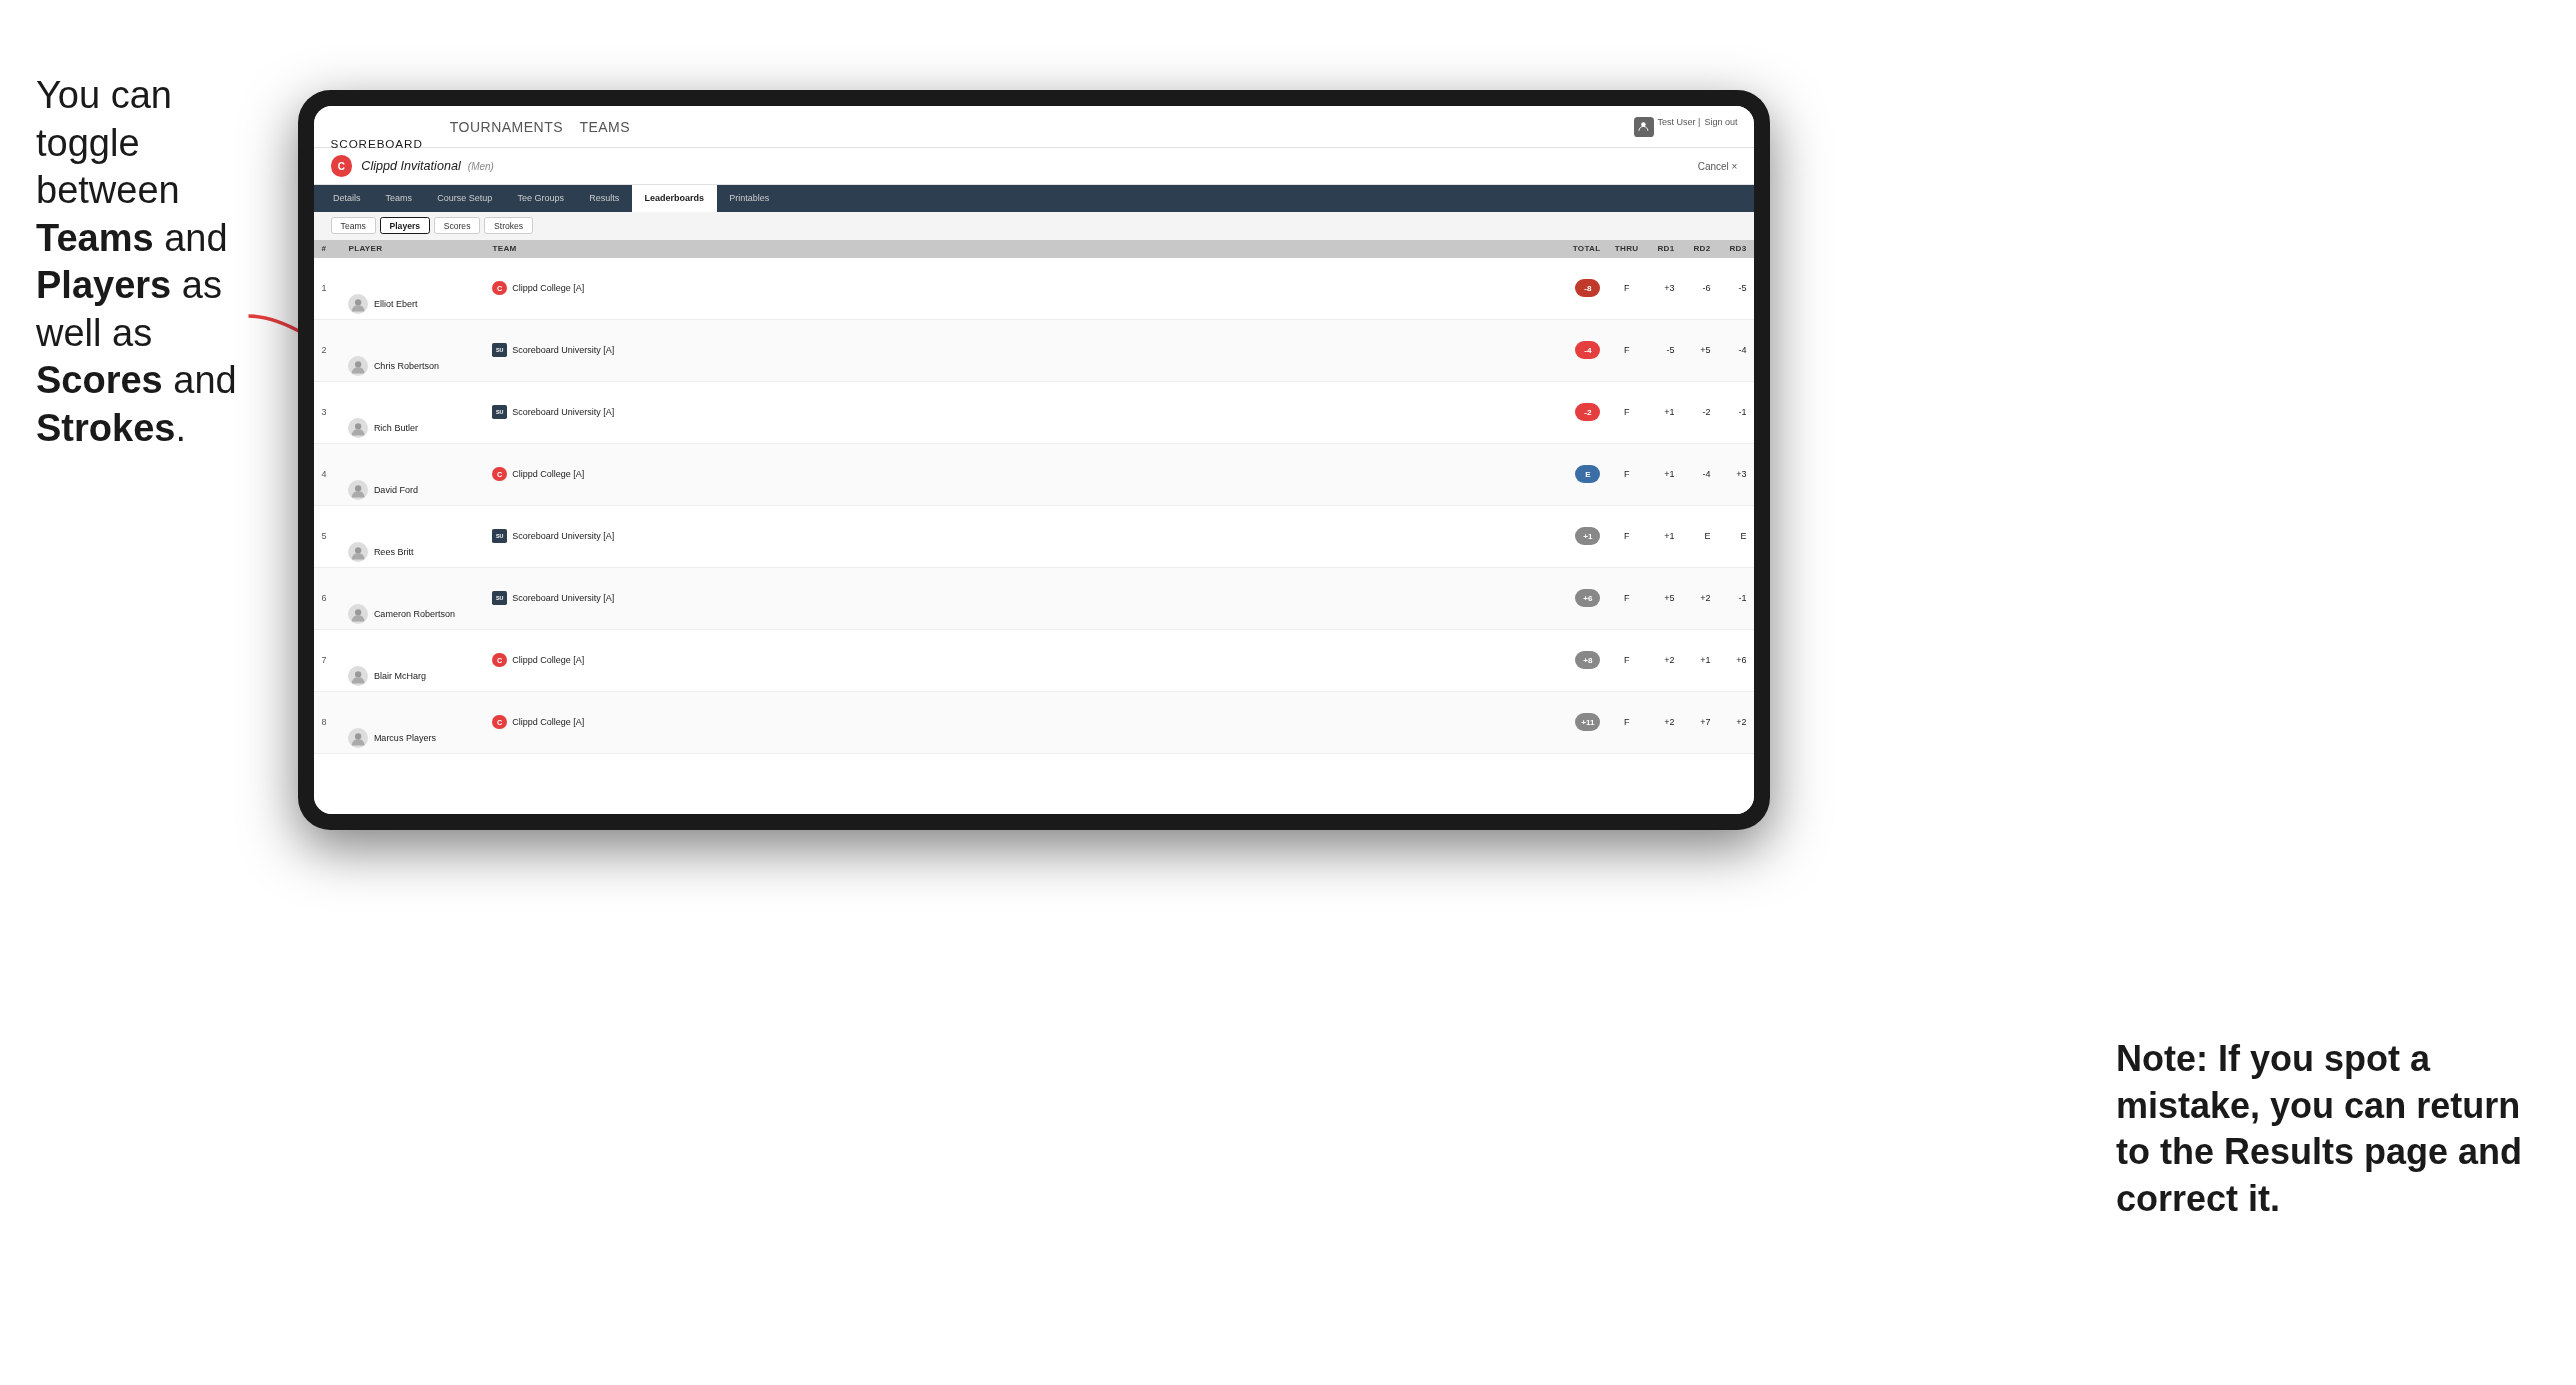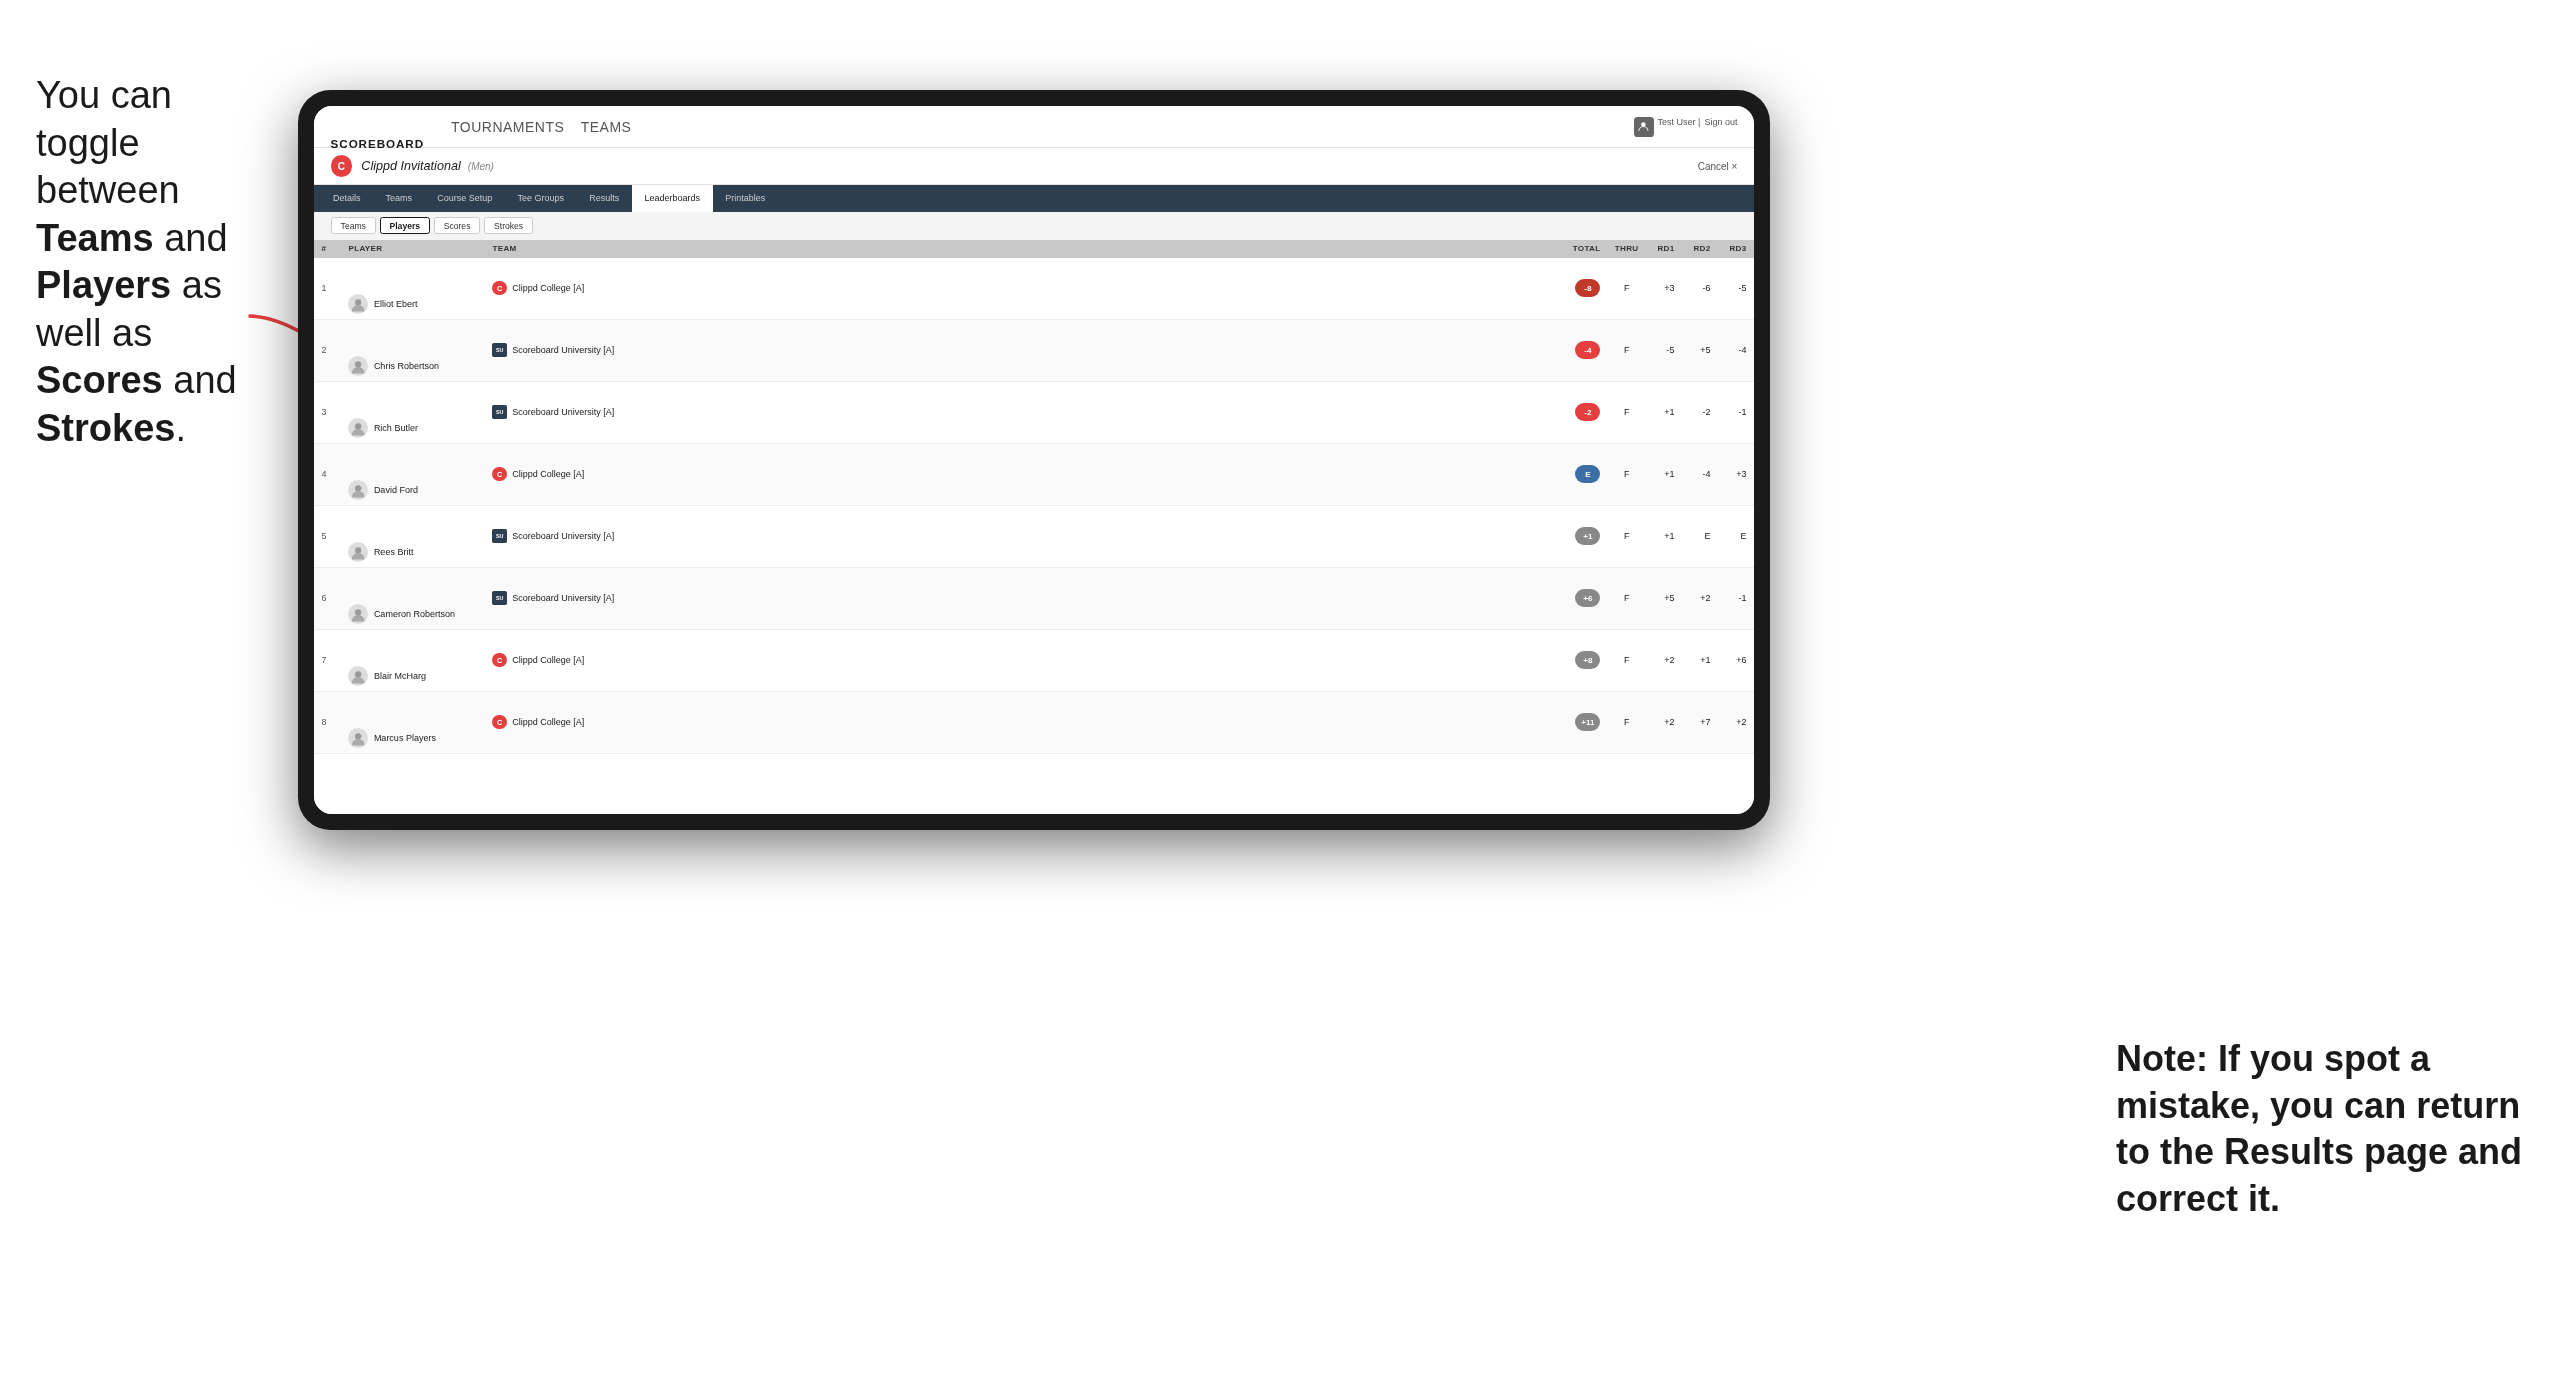--- a/index.html
+++ b/index.html
@@ -68,21 +68,21 @@
       border-bottom: 0.9px solid #e0e0e0;
       gap: 18px;
     }
     .scoreboard-logo {
       display: flex;
       flex-direction: column;
       line-height: 1;
     }
     .scoreboard-logo .logo-main {
       font-size: 11.7px;
-      font-weight: 700;
+      font-weight: 400;
       letter-spacing: 0.9px;
       color: #1a1a1a;
       text-transform: uppercase;
       margin-top: 41px;
     }
     .scoreboard-logo .logo-sub {
       font-size: 6.3px;
       color: #888;
     }
     .nav-links {
@@ -161,21 +161,21 @@
     .sub-tab {
       padding: 8.1px 12.6px;
       font-size: 9px;
       color: #ccc;
       cursor: pointer;
       text-transform: none;
     }
     .sub-tab.active {
       background: #ffffff;
       color: #1a1a1a;
-      font-weight: 400;
+      font-weight: 700;
     }
 
     
     .toggle-row {
       background: #f4f4f4;
       padding: 5.4px 16.3px;
       display: flex;
       gap: 3.6px;
       align-items: center;
     }

